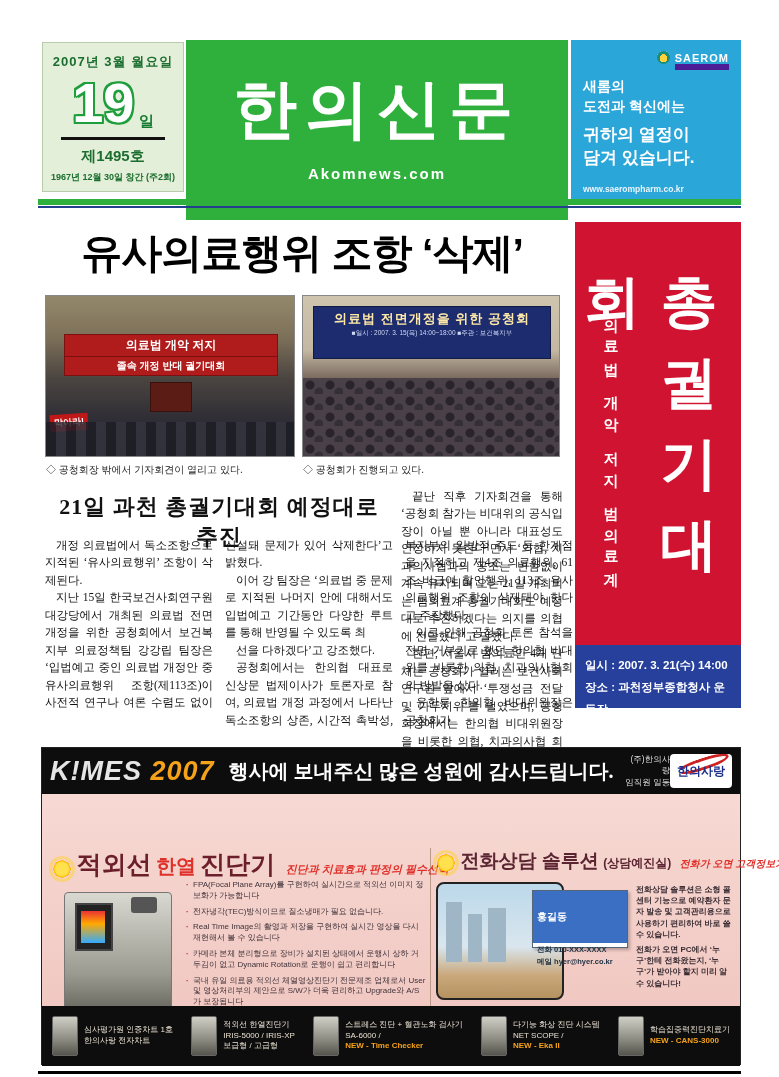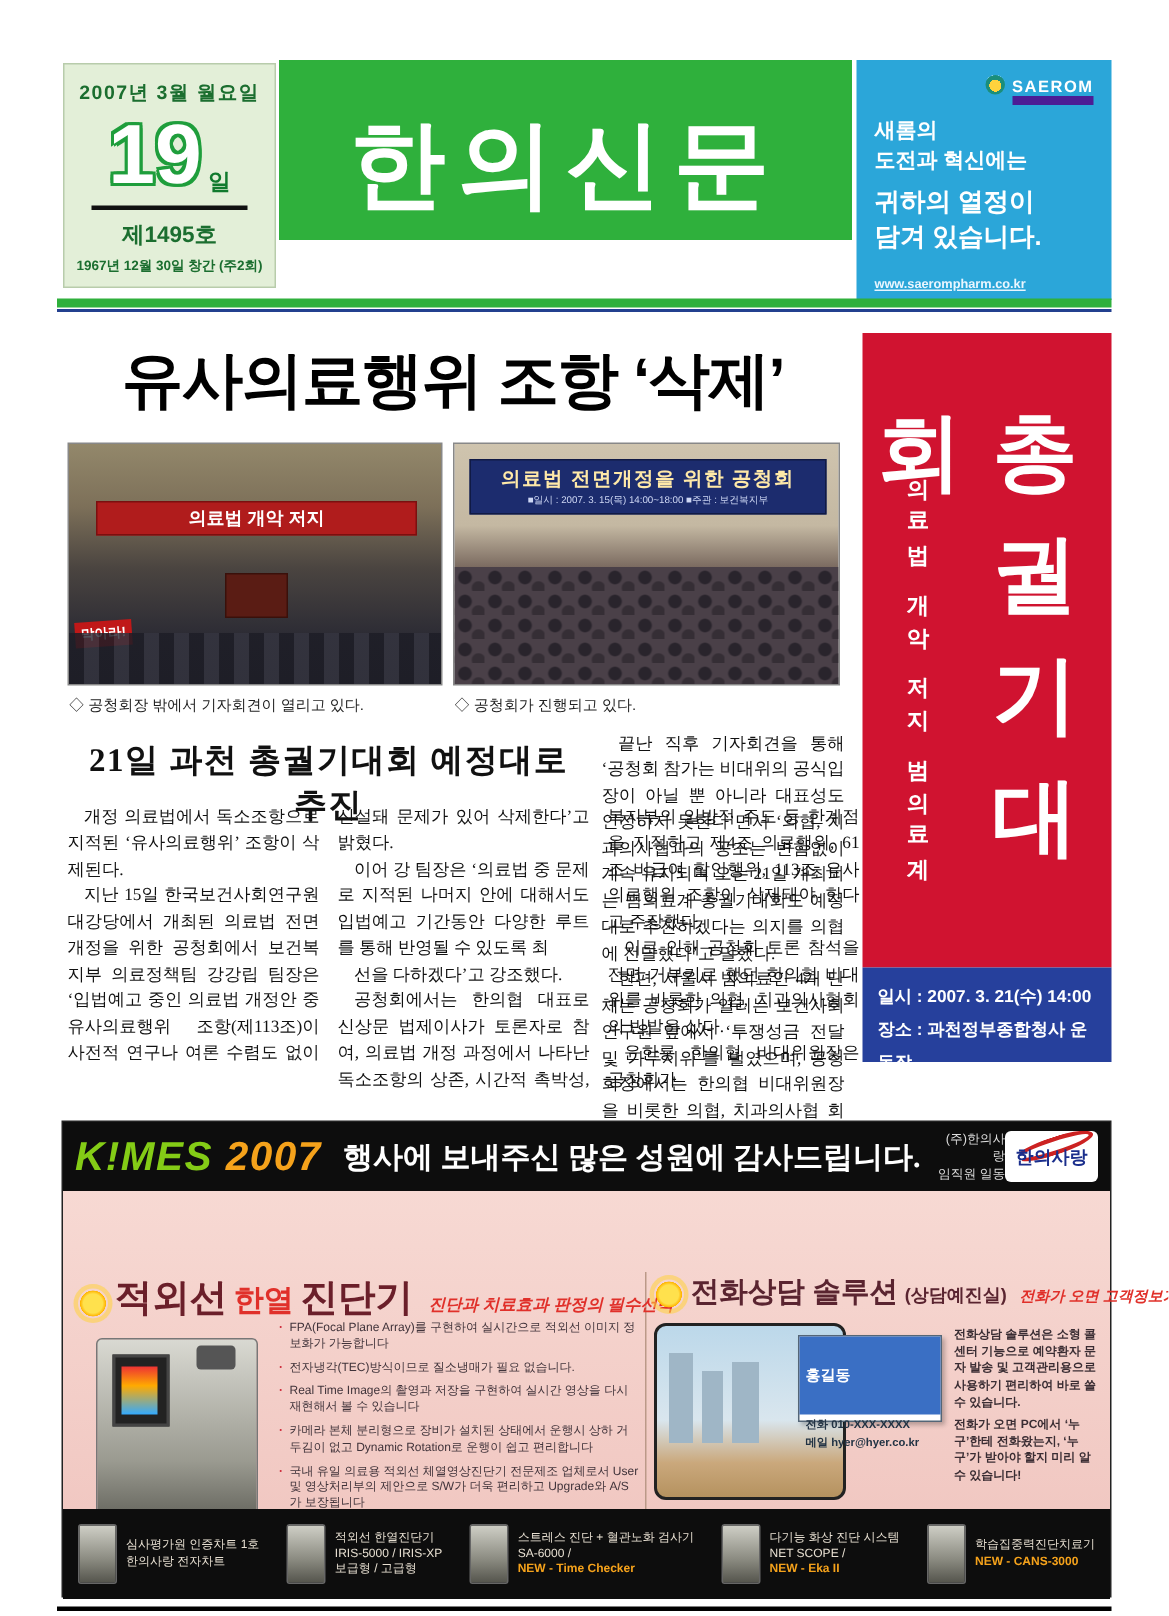--- a/index.html
+++ b/index.html
@@ -14,35 +14,35 @@
   .date-line { font-size:13px; font-weight:bold; color:#1b6e2f; letter-spacing:1px; }
   .day-row { margin-top:4px; }
   .day-number { font-size:56px; font-weight:900; color:#fff; line-height:1;
     text-shadow:-2px 0 #1f9e3c,2px 0 #1f9e3c,0 -2px #1f9e3c,0 2px #1f9e3c,
       -2px -2px #1f9e3c,2px 2px #1f9e3c,-2px 2px #1f9e3c,2px -2px #1f9e3c; }
   .day-suffix { font-size:15px; font-weight:bold; color:#117a2e; vertical-align:bottom; }
   .day-underline { width:104px; height:3px; background:#111; margin:6px auto 7px auto; }
   .issue-no { font-size:15px; font-weight:bold; color:#1b6e2f; }
   .founded { font-size:9px; font-weight:bold; color:#1b6e2f; margin-top:5px; }
 
-  .masthead { position:absolute; left:148px; top:0; width:382px; height:120px;
+  .masthead { position:absolute; left:148px; top:0; width:382px; height:180px;
     background:#2fb03c; text-align:center; color:#fff; }
   .masthead-title { font-size:64px; font-weight:900; letter-spacing:8px; margin-top:26px;
     font-family:"Liberation Sans", sans-serif; }
   .masthead-url { font-size:15px; font-weight:bold; letter-spacing:2px; margin-top:12px; }
 
   .saerom { position:absolute; left:533px; top:0; width:170px; height:160px;
     background:#2ba6d9; color:#fff; padding:8px 12px; }
   .saerom-brandrow { text-align:right; margin-bottom:10px; }
   .saerom-dot { display:inline-block; width:13px; height:13px; border-radius:50%;
     background:radial-gradient(circle at 50% 55%, #ffd23d 0 4px, #1b8e7a 4px 7px, #f4f9e8 7px); vertical-align:middle; }
   .saerom-brand { font-size:11px; font-weight:900; letter-spacing:1px; border-bottom:6px solid #4c1d95; }
   .saerom-l12 { font-size:14px; font-weight:bold; line-height:1.45; }
   .saerom-l34 { font-size:17px; font-weight:900; line-height:1.4; margin-top:6px; }
-  .saerom-url { font-size:8.5px; font-weight:bold; margin-top:14px; text-decoration:underline; color:#eaf6ff; }
+  .saerom-url { font-size:8.5px; font-weight:bold; margin-top:14px; color:#eaf6ff; }
 
   .rule-green { position:absolute; left:38px; top:199px; width:703px; height:6px; background:#2fb03c; }
   .rule-navy { position:absolute; left:38px; top:206px; width:703px; height:2px; background:#23408f; }
 
   
   .headline { position:absolute; left:42px; top:226px; width:520px; text-align:center;
     font-size:41px; font-weight:900; color:#000; letter-spacing:-1px; }
 
   .photo { position:absolute; top:295px; height:162px; overflow:hidden; border:1px solid #888; }
   .photo1 { left:45px; width:250px;
@@ -51,21 +51,21 @@
   .p1-banner { position:absolute; left:18px; width:214px; background:#b01c1c; color:#fff;
     text-align:center; font-weight:bold; border:1px solid #7c0f0f; }
   .p1-banner1 { top:38px; font-size:12px; padding:2px 0; }
   .p1-banner2 { top:60px; font-size:10px; padding:2px 0; }
   .p1-podium { position:absolute; left:104px; top:86px; width:42px; height:30px; background:#5a1c14; border:1px solid #3a100a; }
   .p1-sign { position:absolute; left:4px; top:118px; background:#c01818; color:#fff; font-size:9px;
     font-weight:bold; padding:2px 4px; transform:rotate(-4deg); }
   .p1-crowd { position:absolute; left:0; bottom:0; width:100%; height:34px;
     background:repeating-linear-gradient(90deg,#1d1d26 0 10px,#34343f 10px 20px); opacity:.85; }
   .p2-banner { position:absolute; left:10px; top:10px; width:238px; background:#1c2c6e; border:1px solid #101a45;
-    text-align:center; padding:3px 0 4px 0; }
+    text-align:center; padding:3px 0 20px 0; }
   .p2-banner-main { color:#ffe9a8; font-size:13px; font-weight:900; letter-spacing:1px; }
   .p2-banner-sub { color:#cfd8f5; font-size:6.5px; margin-top:1px; }
   .p2-crowd { position:absolute; left:0; bottom:0; width:100%; height:78px;
     background-color:#4a4048;
     background-image:radial-gradient(circle at 7px 7px,#29242c 4px,rgba(0,0,0,0) 5px),
       radial-gradient(circle at 16px 14px,#352e35 4px,rgba(0,0,0,0) 5px);
     background-size:20px 16px; }
   .caption { position:absolute; top:463px; font-size:10px; color:#222; }
   .caption1 { left:46px; }
   .caption2 { left:303px; }
@@ -90,21 +90,21 @@
     writing-mode:vertical-rl; font-size:15px; font-weight:bold; color:#fff; letter-spacing:7px; }
   .rally-info { position:absolute; left:575px; top:645px; width:166px; height:63px;
     background:#26409c; color:#fff; padding:10px 10px; }
   .rally-info div { font-size:11.5px; font-weight:bold; line-height:1.9; }
 
   
   .ad { position:absolute; left:41px; top:747px; width:700px; height:318px; border:1px solid #222; }
   .ad-banner { position:absolute; left:0; top:0; width:100%; height:46px; background:#0d0d0d;
     display:flex; align-items:center; padding:0 8px; }
   .kimes-logo { font-size:27px; font-weight:900; font-style:italic; letter-spacing:1px; white-space:nowrap; }
-  .kimes-k { color:#84cc16; } .kimes-year { color:#f5a21b; }
+  .kimes-k { color:#e5e5e5; } .kimes-year { color:#f5a21b; }
   .ad-banner-msg { color:#fff; font-family:"Liberation Serif", serif; font-size:20px; font-weight:bold;
     margin-left:14px; white-space:nowrap; }
   .ad-banner-credit { color:#ddd; font-size:8.5px; text-align:right; line-height:1.3; margin-left:10px; }
   .ad-corner-logo { margin-left:auto; background:#fff; border-radius:4px; width:64px; height:34px;
     display:flex; align-items:center; justify-content:center; position:relative; overflow:hidden; }
   .ad-corner-logo .swoosh { position:absolute; width:54px; height:12px; border-radius:50%;
     border:3px solid #c22; border-left-color:transparent; transform:rotate(-18deg); top:4px; left:6px; }
   .ad-corner-text { color:#1a2e8c; font-size:12px; font-weight:900; z-index:1; }
 
   .ad-body { position:absolute; left:0; top:46px; width:100%; height:212px;
@@ -202,20 +202,21 @@
     </div>
   </div>
 
   <div class="rule-green"></div>
   <div class="rule-navy"></div>
 
   <div class="headline">유사의료행위 조항 ‘삭제’</div>
 
   <div class="photo photo1">
     <div class="p1-banner p1-banner1">의료법 개악 저지</div>
+    <div class="p1-banner p1-banner2">졸속 개정 반대 궐기대회</div>
     <div class="p1-podium"></div>
     <div class="p1-sign">막아라!</div>
     <div class="p1-crowd"></div>
   </div>
   <div class="photo photo2">
     <div class="p2-banner">
       <div class="p2-banner-main">의료법 전면개정을 위한 공청회</div>
       <div class="p2-banner-sub">■일시 : 2007. 3. 15(목) 14:00~18:00    ■주관 : 보건복지부</div>
     </div>
     <div class="p2-crowd"></div>

